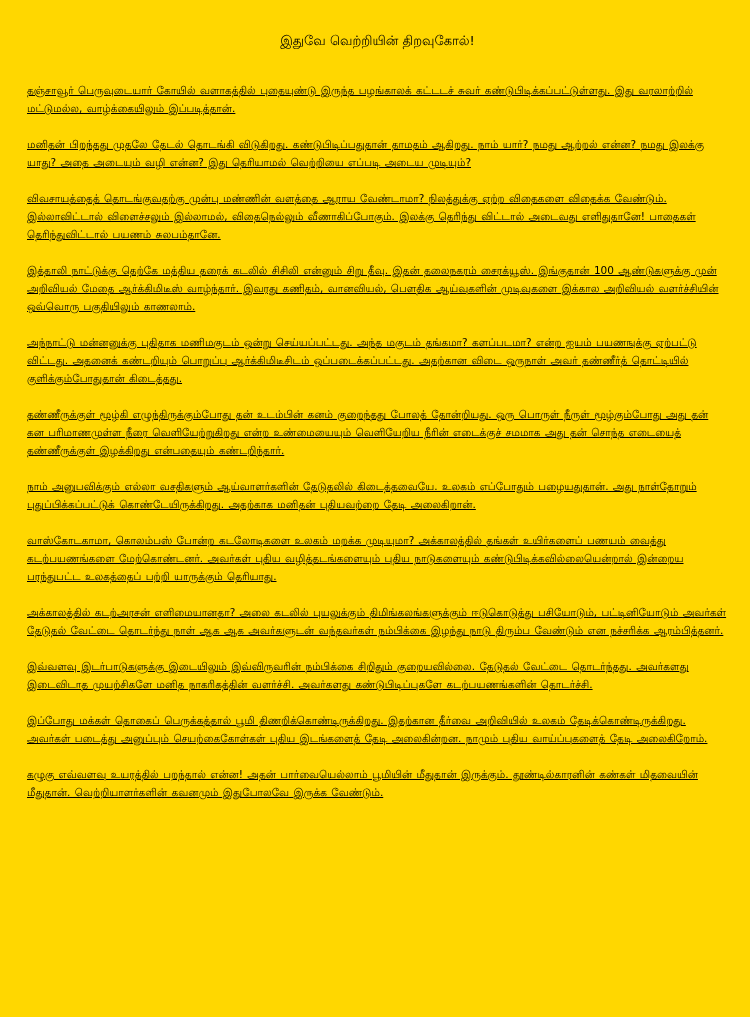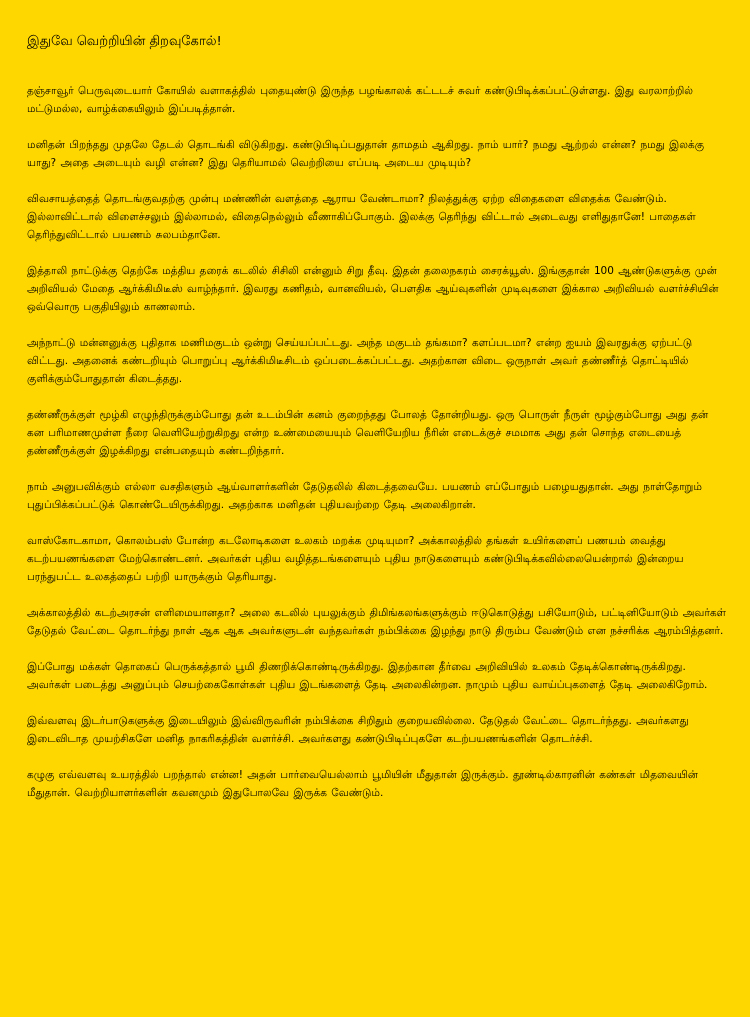--- a/index.html
+++ b/index.html
@@ -12,51 +12,52 @@
       min-height: 1017px;
       color: #000000;
       font-family: "DejaVu Sans", "Liberation Sans", sans-serif;
     }
     .page {
       padding: 0 22px 0 27px;
       box-sizing: border-box;
       width: 750px;
     }
     .title {
-      text-align: left;
+      text-align: center;
       font-size: 13px;
       margin: 0;
       padding-top: 31px;
       height: 20px;
       line-height: 20px;
       font-weight: normal;
     }
     .content {
       margin-top: 30px;
+      text-decoration: underline;
     }
     .para {
       font-size: 10.5px;
       line-height: 18px;
       margin: 0 0 18px 0;
       letter-spacing: 0;
       word-spacing: 1px;
     }
   </style>
 </head>
 <body>
 
 <div class="page">
   <h1 class="title">இதுவே வெற்றியின் திறவுகோல்!</h1>
   <div class="content">
     <p class="para">தஞ்சாவூர் பெருவுடையார் கோயில் வளாகத்தில் புதையுண்டு இருந்த பழங்காலக் கட்டடச் சுவர் கண்டுபிடிக்கப்பட்டுள்ளது. இது வரலாற்றில் மட்டுமல்ல, வாழ்க்கையிலும் இப்படித்தான்.</p>
     <p class="para">மனிதன் பிறந்தது முதலே தேடல் தொடங்கி விடுகிறது. கண்டுபிடிப்பதுதான் தாமதம் ஆகிறது. நாம் யார்? நமது ஆற்றல் என்ன? நமது இலக்கு யாது?  அதை அடையும் வழி என்ன?  இது தெரியாமல் வெற்றியை எப்படி அடைய முடியும்?</p>
     <p class="para">விவசாயத்தைத் தொடங்குவதற்கு முன்பு மண்ணின் வளத்தை ஆராய வேண்டாமா? நிலத்துக்கு ஏற்ற விதைகளை விதைக்க வேண்டும். இல்லாவிட்டால் விளைச்சலும் இல்லாமல், விதைநெல்லும் வீணாகிப்போகும். இலக்கு தெரிந்து விட்டால் அடைவது எளிதுதானே!   பாதைகள் தெரிந்துவிட்டால் பயணம் சுலபம்தானே.</p>
     <p class="para">இத்தாலி நாட்டுக்கு தெற்கே மத்திய தரைக் கடலில் சிசிலி என்னும் சிறு தீவு. இதன் தலைநகரம் சைரக்யூஸ். இங்குதான் 100 ஆண்டுகளுக்கு முன் அறிவியல் மேதை ஆர்க்கிமிடீஸ் வாழ்ந்தார். இவரது கணிதம், வானவியல், பௌதிக ஆய்வுகளின் முடிவுகளை இக்கால அறிவியல் வளர்ச்சியின் ஒவ்வொரு பகுதியிலும் காணலாம்.</p>
-    <p class="para">அந்நாட்டு மன்னனுக்கு புதிதாக மணிமகுடம் ஒன்று செய்யப்பட்டது. அந்த மகுடம் தங்கமா? களப்படமா? என்ற ஐயம் இவரதுக்கு ஏற்பட்டு விட்டது. அதனைக் கண்டறியும் பொறுப்பு ஆர்க்கிமிடீசிடம் ஒப்படைக்கப்பட்டது. அதற்கான விடை ஒருநாள் அவர் தண்ணீர்த் தொட்டியில் குளிக்கும்போதுதான் கிடைத்தது.</p>
+    <p class="para">அந்நாட்டு மன்னனுக்கு புதிதாக மணிமகுடம் ஒன்று செய்யப்பட்டது. அந்த மகுடம் தங்கமா? களப்படமா? என்ற ஐயம் பயணஙுக்கு ஏற்பட்டு விட்டது. அதனைக் கண்டறியும் பொறுப்பு ஆர்க்கிமிடீசிடம் ஒப்படைக்கப்பட்டது. அதற்கான விடை ஒருநாள் அவர் தண்ணீர்த் தொட்டியில் குளிக்கும்போதுதான் கிடைத்தது.</p>
     <p class="para">தண்ணீருக்குள் மூழ்கி எழுந்திருக்கும்போது தன் உடம்பின் கனம் குறைந்தது போலத் தோன்றியது. ஒரு பொருள் நீருள் மூழ்கும்போது அது தன் கன பரிமாணமுள்ள நீரை வெளியேற்றுகிறது என்ற உண்மையையும் வெளியேறிய நீரின் எடைக்குச் சமமாக அது தன் சொந்த எடையைத் தண்ணீருக்குள் இழக்கிறது என்பதையும் கண்டறிந்தார்.</p>
-    <p class="para">நாம் அனுபவிக்கும் எல்லா வசதிகளும் ஆய்வாளர்களின் தேடுதலில் கிடைத்தவையே. பயணம் எப்போதும் பழையதுதான். அது நாள்தோறும் புதுப்பிக்கப்பட்டுக் கொண்டேயிருக்கிறது. அதற்காக மனிதன் புதியவற்றை தேடி அலைகிறான்.</p>
+    <p class="para">நாம் அனுபவிக்கும் எல்லா வசதிகளும் ஆய்வாளர்களின் தேடுதலில் கிடைத்தவையே. உலகம் எப்போதும் பழையதுதான். அது நாள்தோறும் புதுப்பிக்கப்பட்டுக் கொண்டேயிருக்கிறது. அதற்காக மனிதன் புதியவற்றை தேடி அலைகிறான்.</p>
     <p class="para">வாஸ்கோடகாமா, கொலம்பஸ் போன்ற கடலோடிகளை  உலகம் மறக்க முடியுமா?  அக்காலத்தில் தங்கள் உயிர்களைப் பணயம் வைத்து கடற்பயணங்களை மேற்கொண்டனர். அவர்கள் புதிய வழித்தடங்களையும் புதிய நாடுகளையும் கண்டுபிடிக்கவில்லையென்றால் இன்றைய பரந்துபட்ட உலகத்தைப் பற்றி யாருக்கும் தெரியாது.</p>
     <p class="para">அக்காலத்தில் கடற்அரசன் எளிமையானதா? அலை கடலில் புயலுக்கும் திமிங்கலங்களுக்கும் ஈடுகொடுத்து பசியோடும், பட்டினியோடும் அவர்கள் தேடுதல் வேட்டை தொடர்ந்து நாள் ஆக ஆக அவர்களுடன் வந்தவர்கள் நம்பிக்கை இழந்து நாடு திரும்ப வேண்டும் என நச்சரிக்க ஆரம்பித்தனர்.</p>
+    <p class="para">இவ்வளவு இடர்பாடுகளுக்கு இடையிலும் இவ்விருவரின் நம்பிக்கை சிறிதும் குறையவில்லை. தேடுதல் வேட்டை தொடர்ந்தது. அவர்களது இடைவிடாத முயற்சிகளே மனித நாகரிகத்தின் வளர்ச்சி. அவர்களது கண்டுபிடிப்புகளே கடற்பயணங்களின் தொடர்ச்சி.</p>
     <p class="para">இப்போது மக்கள் தொகைப் பெருக்கத்தால் பூமி திணறிக்கொண்டிருக்கிறது. இதற்கான தீர்வை அறிவியில் உலகம் தேடிக்கொண்டிருக்கிறது. அவர்கள் படைத்து அனுப்பும் செயற்கைகோள்கள் புதிய இடங்களைத் தேடி அலைகின்றன. நாமும் புதிய வாய்ப்புகளைத் தேடி  அலைகிறோம்.</p>
-    <p class="para">இவ்வளவு இடர்பாடுகளுக்கு இடையிலும் இவ்விருவரின் நம்பிக்கை சிறிதும் குறையவில்லை. தேடுதல் வேட்டை தொடர்ந்தது. அவர்களது இடைவிடாத முயற்சிகளே மனித நாகரிகத்தின் வளர்ச்சி. அவர்களது கண்டுபிடிப்புகளே கடற்பயணங்களின் தொடர்ச்சி.</p>
     <p class="para">கழுகு எவ்வளவு உயரத்தில் பறந்தால் என்ன! அதன் பார்வையெல்லாம் பூமியின் மீதுதான் இருக்கும். தூண்டில்காரனின் கண்கள் மிதவையின் மீதுதான். வெற்றியாளர்களின் கவனமும் இதுபோலவே இருக்க வேண்டும்.</p>
   </div>
 </div>
 
 </body></html>

